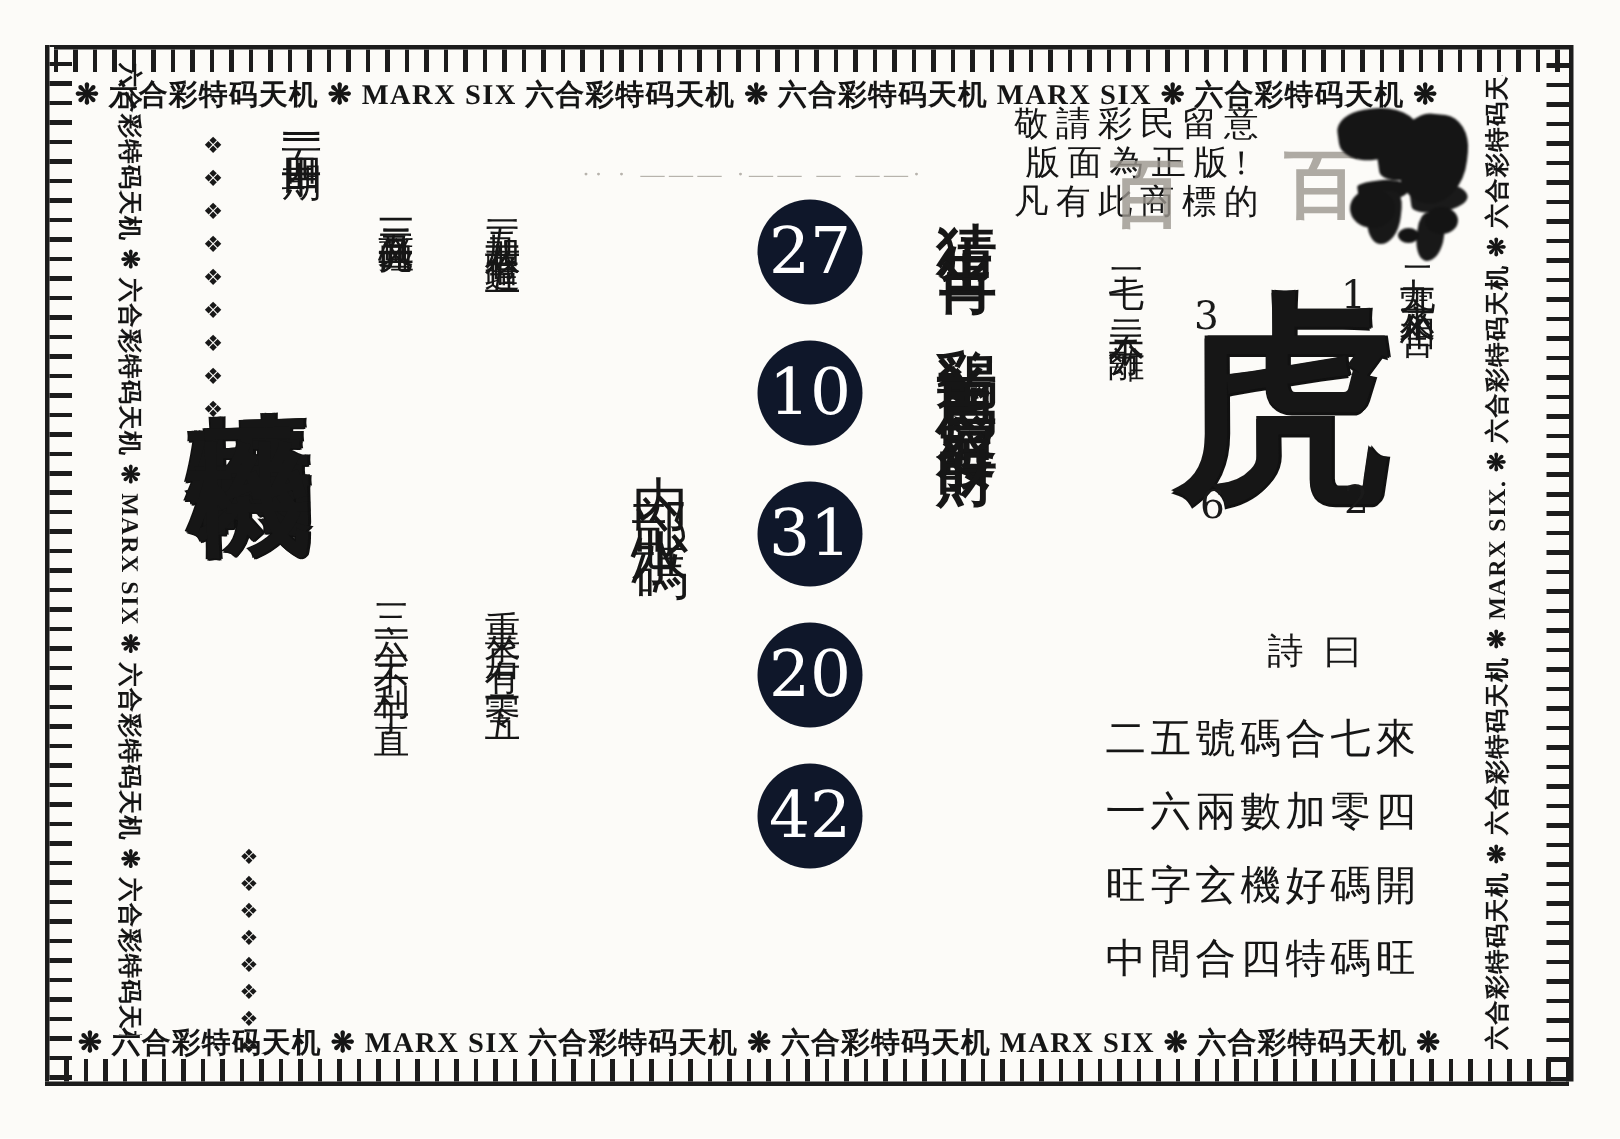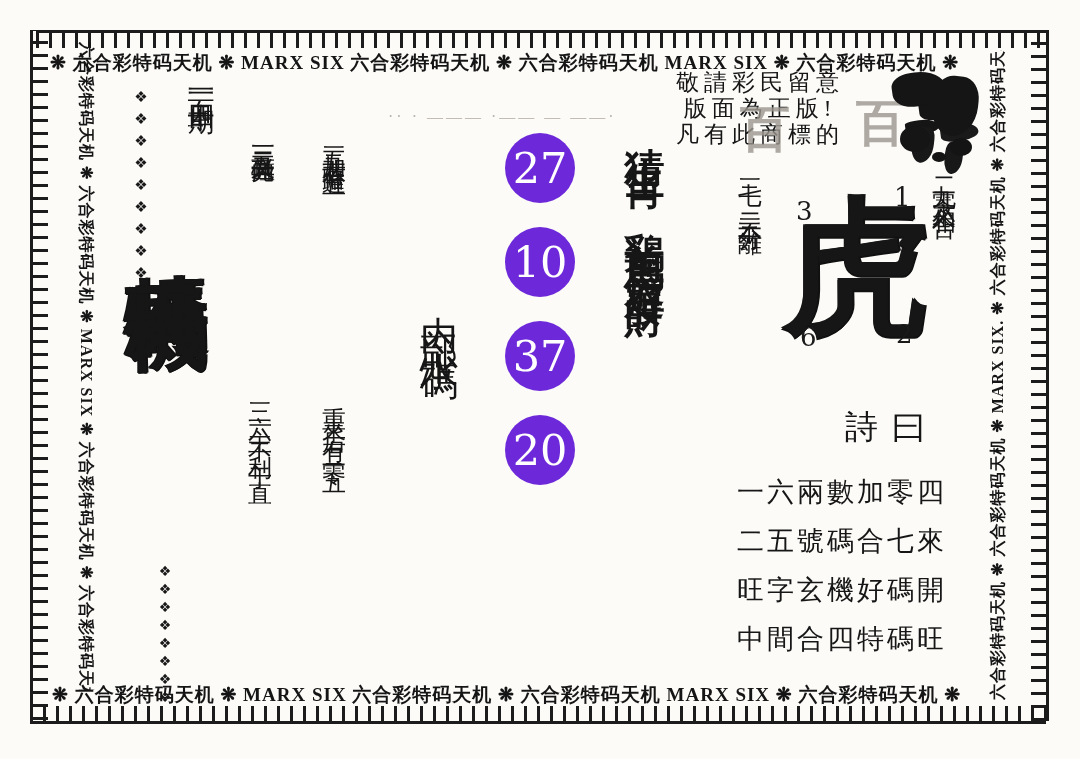--- a/index.html
+++ b/index.html
@@ -35,32 +35,32 @@
   .c1a{left:247px;top:134px;font-size:24px;letter-spacing:1px;}
   .c1b{left:244px;top:384px;font-size:24px;letter-spacing:13px;}
   .c2a{left:318px;top:128px;font-size:24px;letter-spacing:4px;}
   .c2b{left:318px;top:388px;font-size:24px;letter-spacing:11px;}
   .inner-label{left:413px;top:286px;font-size:38px;letter-spacing:12px;}
   .zodiac{left:617px;top:116px;font-size:40px;letter-spacing:11px;font-weight:bold;}
   .pair{left:734px;top:160px;font-size:24px;letter-spacing:4px;}
   .match{left:928px;top:160px;font-size:24px;letter-spacing:6px;}
   
   .circles{position:absolute;left:505px;top:133px;display:flex;flex-direction:column;}
-  .circle{width:70px;height:70px;border-radius:50%;background:#6d28d9;color:#ffffff;
+  .circle{width:70px;height:70px;border-radius:50%;background:#0f172a;color:#ffffff;
           display:flex;align-items:center;justify-content:center;
           font-family:"DejaVu Serif",serif;font-size:43px;margin-bottom:24px;}
   
   .tiger{position:absolute;left:782px;top:178px;width:148px;height:202px;}
   .t-char{position:absolute;left:0;top:16px;font-size:148px;line-height:1;font-weight:bold;
           text-shadow:2px 0 0 #111,0 2px 0 #111,1px 1px 0 #111;}
   .t-corner{position:absolute;font-family:"DejaVu Serif",serif;font-size:26px;color:#1a1a1a;}
   .t-tl{left:14px;top:18px;} .t-tr{left:112px;top:4px;}
   .t-bl{left:18px;top:144px;} .t-br{left:114px;top:141px;}
   
-  .poem-title{position:absolute;left:845px;top:405px;font-size:33px;letter-spacing:14px;white-space:nowrap;}
+  .poem-title{position:absolute;left:845px;top:418px;font-size:24px;letter-spacing:14px;white-space:nowrap;}
   .poem-lines{position:absolute;left:737px;top:468px;width:236px;}
   .poem-line{font-size:27px;line-height:49px;letter-spacing:3px;white-space:nowrap;}
   
   .notice{position:absolute;left:676px;top:70px;font-size:23px;line-height:26px;letter-spacing:5px;white-space:nowrap;text-align:center;}
   .ghost{position:absolute;font-size:50px;color:#9b968e;font-weight:bold;opacity:.8;}
   .g1{left:740px;top:96px;} .g2{left:856px;top:90px;}
   .faded{position:absolute;left:388px;top:108px;color:#b7b3ac;font-size:16px;letter-spacing:3px;}
   .stamp{position:absolute;left:884px;top:68px;width:104px;height:100px;filter:blur(.6px);}
   .stamp i{position:absolute;display:block;background:#151515;}
   .stamp .b1{left:8px;top:4px;width:54px;height:34px;border-radius:40% 60% 50% 45%;transform:rotate(-8deg);
@@ -106,37 +106,38 @@
 
   <div class="vtext c1a">一二二五又碰面見</div>
   <div class="vtext c1b">三六主不利于直</div>
   <div class="vtext c2a">三五加八有路進五</div>
   <div class="vtext c2b">重來后有二零五</div>
   <div class="vtext inner-label">内部心水碼</div>
 
   <div class="circles">
     <div class="circle">27</div>
     <div class="circle">10</div>
-    <div class="circle">37</div>
+    <div class="circle">31</div>
     <div class="circle">20</div>
+    <div class="circle">42</div>
   </div>
 
   <div class="vtext zodiac">猜生肖：鷄前馬后定發財</div>
   <div class="vtext pair">三七　二三不分離</div>
   <div class="vtext match">二九零六來相合</div>
 
   <div class="tiger">
     <span class="t-corner t-tl">3</span>
     <span class="t-corner t-tr">1</span>
     <span class="t-char">虎</span>
     <span class="t-corner t-bl">6</span>
     <span class="t-corner t-br">2</span>
   </div>
 
   <div class="poem-title">詩曰</div>
   <div class="poem-lines">
+    <div class="poem-line">二五號碼合七來</div>
     <div class="poem-line">一六兩數加零四</div>
-    <div class="poem-line">二五號碼合七來</div>
     <div class="poem-line">旺字玄機好碼開</div>
     <div class="poem-line">中間合四特碼旺</div>
   </div>
 
 </div>
 
 </body></html>

